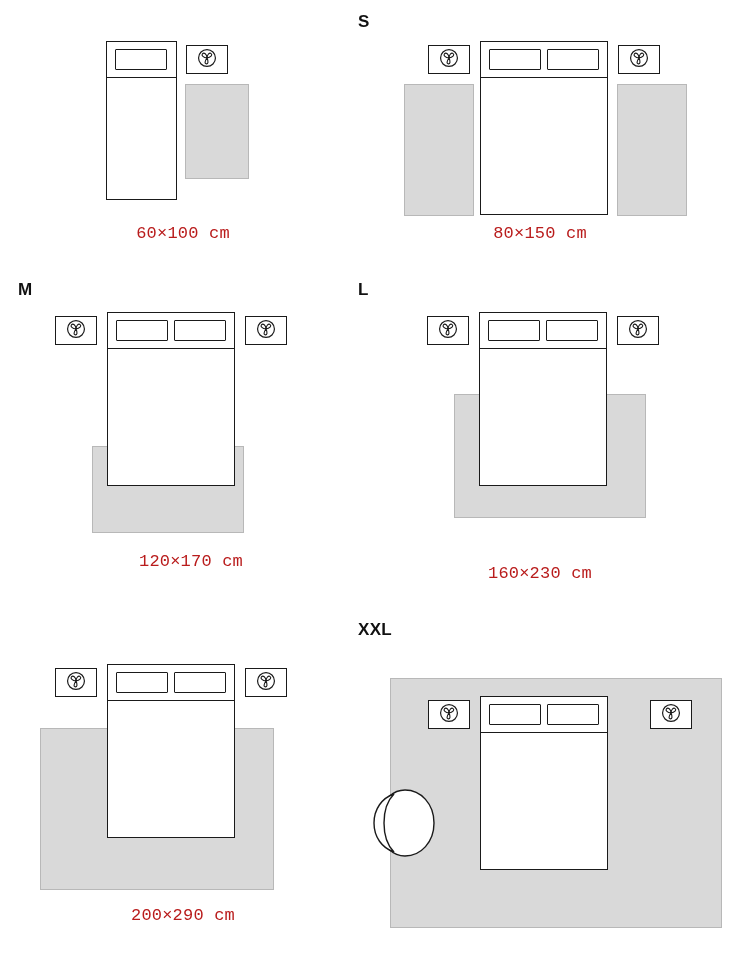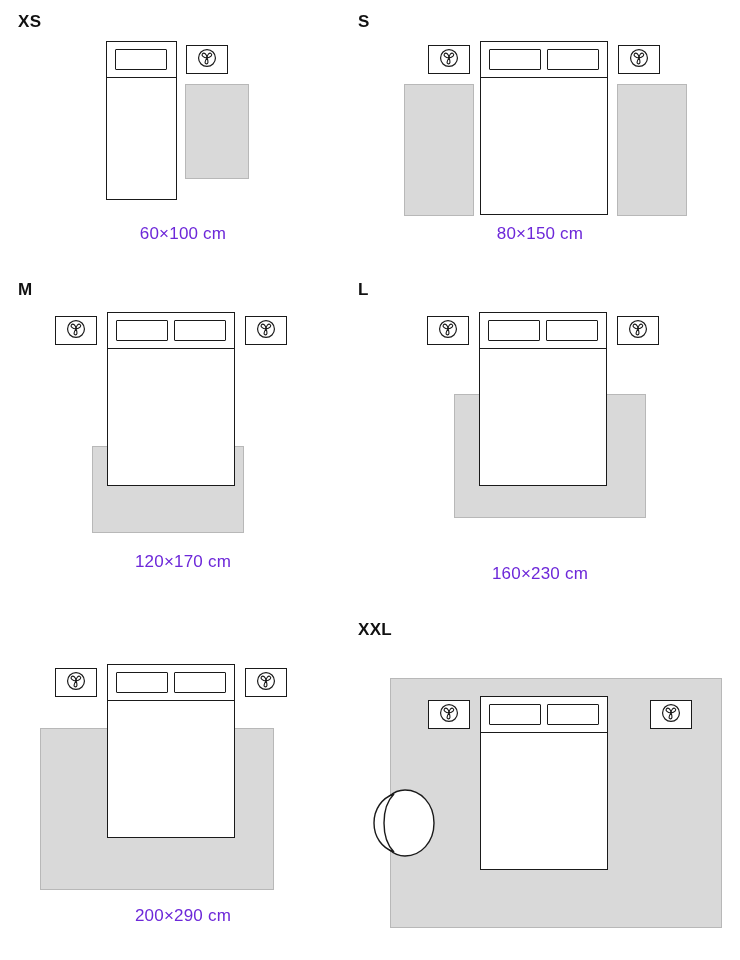--- a/index.html
+++ b/index.html
@@ -23,24 +23,25 @@
     position: absolute;
   }
   .size-label {
     font-size: 17px;
     font-weight: bold;
     letter-spacing: 0.3px;
     color: #111111;
   }
   .dim-label {
     font-size: 17px;
-    color: #6d28d9;
+    color: #b91c1c;
     text-align: center;
     width: 100%;
     letter-spacing: 0.2px;
+    font-family: Liberation Mono, monospace;
   }
   .stage {
     position: relative;
   }
   
   .rug {
     position: absolute;
     background: #d9d9d9;
     border: 1px solid #b8b8b8;
   }
@@ -79,21 +80,20 @@
     position: absolute;
   }
   .chair svg { display: block; }
 </style>
 </head>
 <body>
 
 <div class="grid">
 
   <div class="cell" style="left:18px; top:12px; width:330px; height:245px;">
-    <div class="size-label">XS</div>
 
     <div class="stage" style="position:absolute; left:0; top:14px; width:330px; height:175px;">
 
       <div class="rug" style="left:167px; top:58px; width:62px; height:93px;"></div>
 
       <div class="bed" style="left:88px; top:51px; width:71px; height:123px;"></div>
       <div class="headboard" style="left:88px; top:15px; width:71px; height:37px;"></div>
       <div class="pillow" style="left:97px; top:23px; width:52px; height:21px;"></div>
 
       <div class="nightstand" style="left:168px; top:19px; width:42px; height:29px;">
@@ -176,21 +176,21 @@
           <svg width="22" height="22" viewBox="0 0 24 24">
             <circle cx="12" cy="12" r="9.2" fill="none" stroke="#1a1a1a" stroke-width="1.3"></circle>
             <path d="M12 12 C12 7.4 8.6 5.6 7.0 7.4 C5.5 9.2 8.2 11.6 12 12 Z" fill="none" stroke="#1a1a1a" stroke-width="1.2"></path>
             <path d="M12 12 C16.0 11.3 18.3 8.6 16.5 7.2 C14.8 5.8 12.2 7.8 12 12 Z" fill="none" stroke="#1a1a1a" stroke-width="1.2"></path>
             <path d="M12 12 C13.9 15.8 13.2 18.6 11.2 18.4 C9.2 18.2 9.6 15.2 12 12 Z" fill="none" stroke="#1a1a1a" stroke-width="1.2"></path>
           </svg>
         </span>
       </div>
     </div>
 
-    <div class="dim-label" style="position:absolute; left:0; top:272px;">120×170 cm</div>
+    <div class="dim-label" style="position:absolute; left:8px; top:272px;">120×170 cm</div>
   </div>
 
   <div class="cell" style="left:358px; top:280px; width:364px; height:300px;">
     <div class="size-label">L</div>
 
     <div class="stage" style="position:absolute; left:0; top:18px; width:364px; height:245px;">
 
       <div class="rug" style="left:96px; top:96px; width:190px; height:122px;"></div>
 
       <div class="bed" style="left:121px; top:50px; width:128px; height:138px;"></div>

